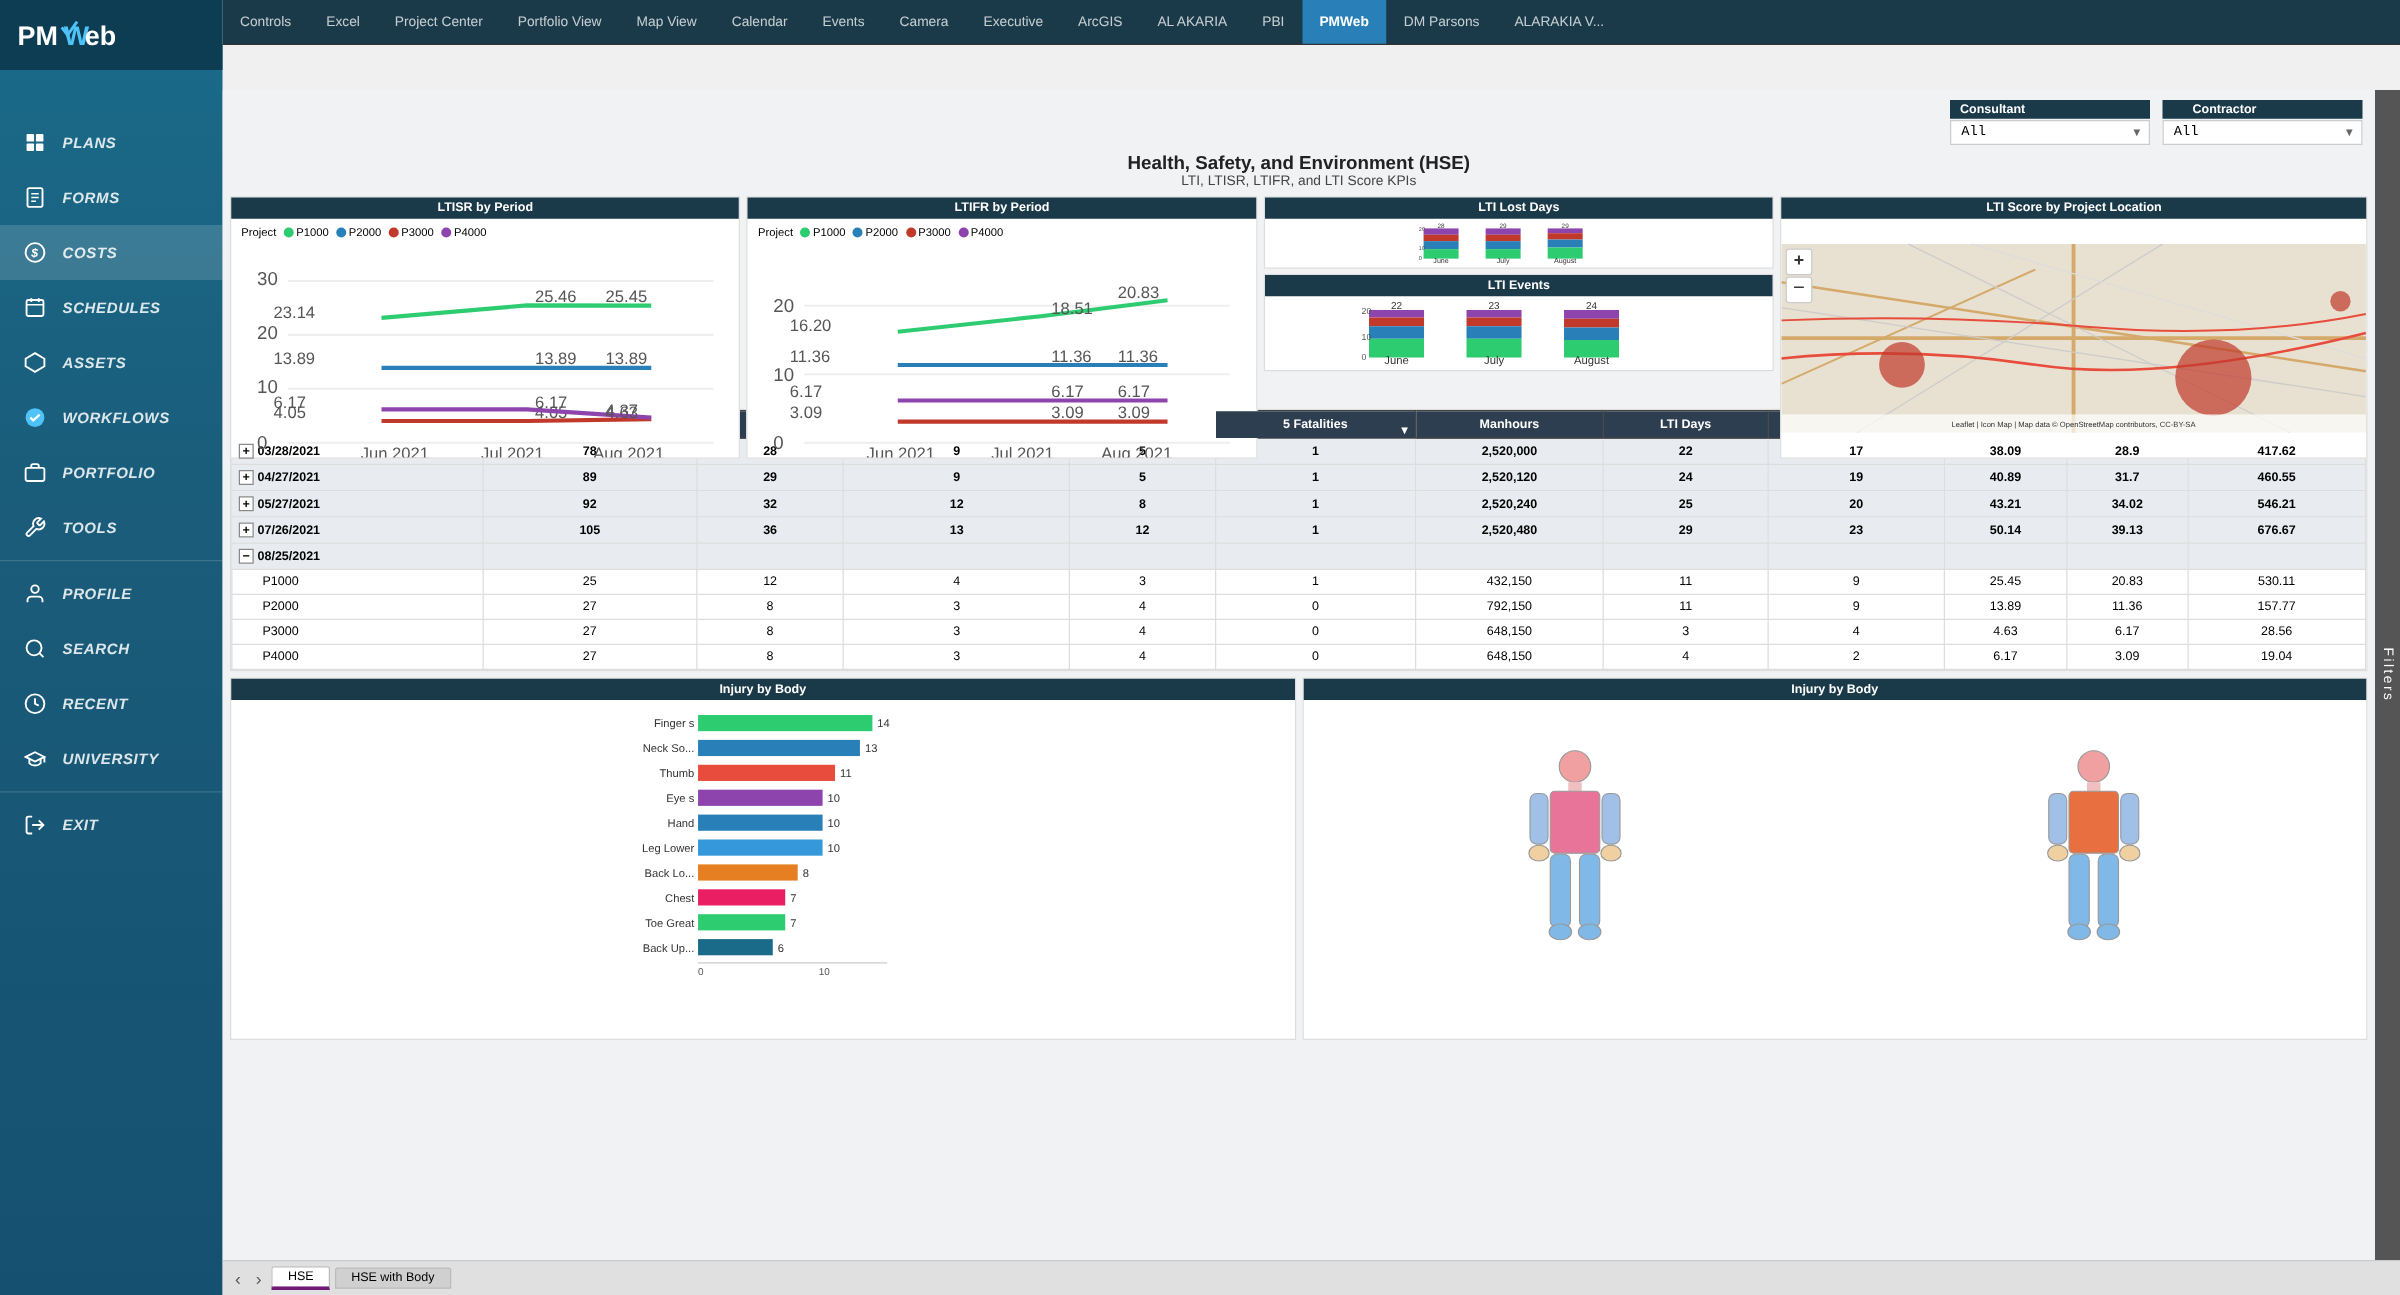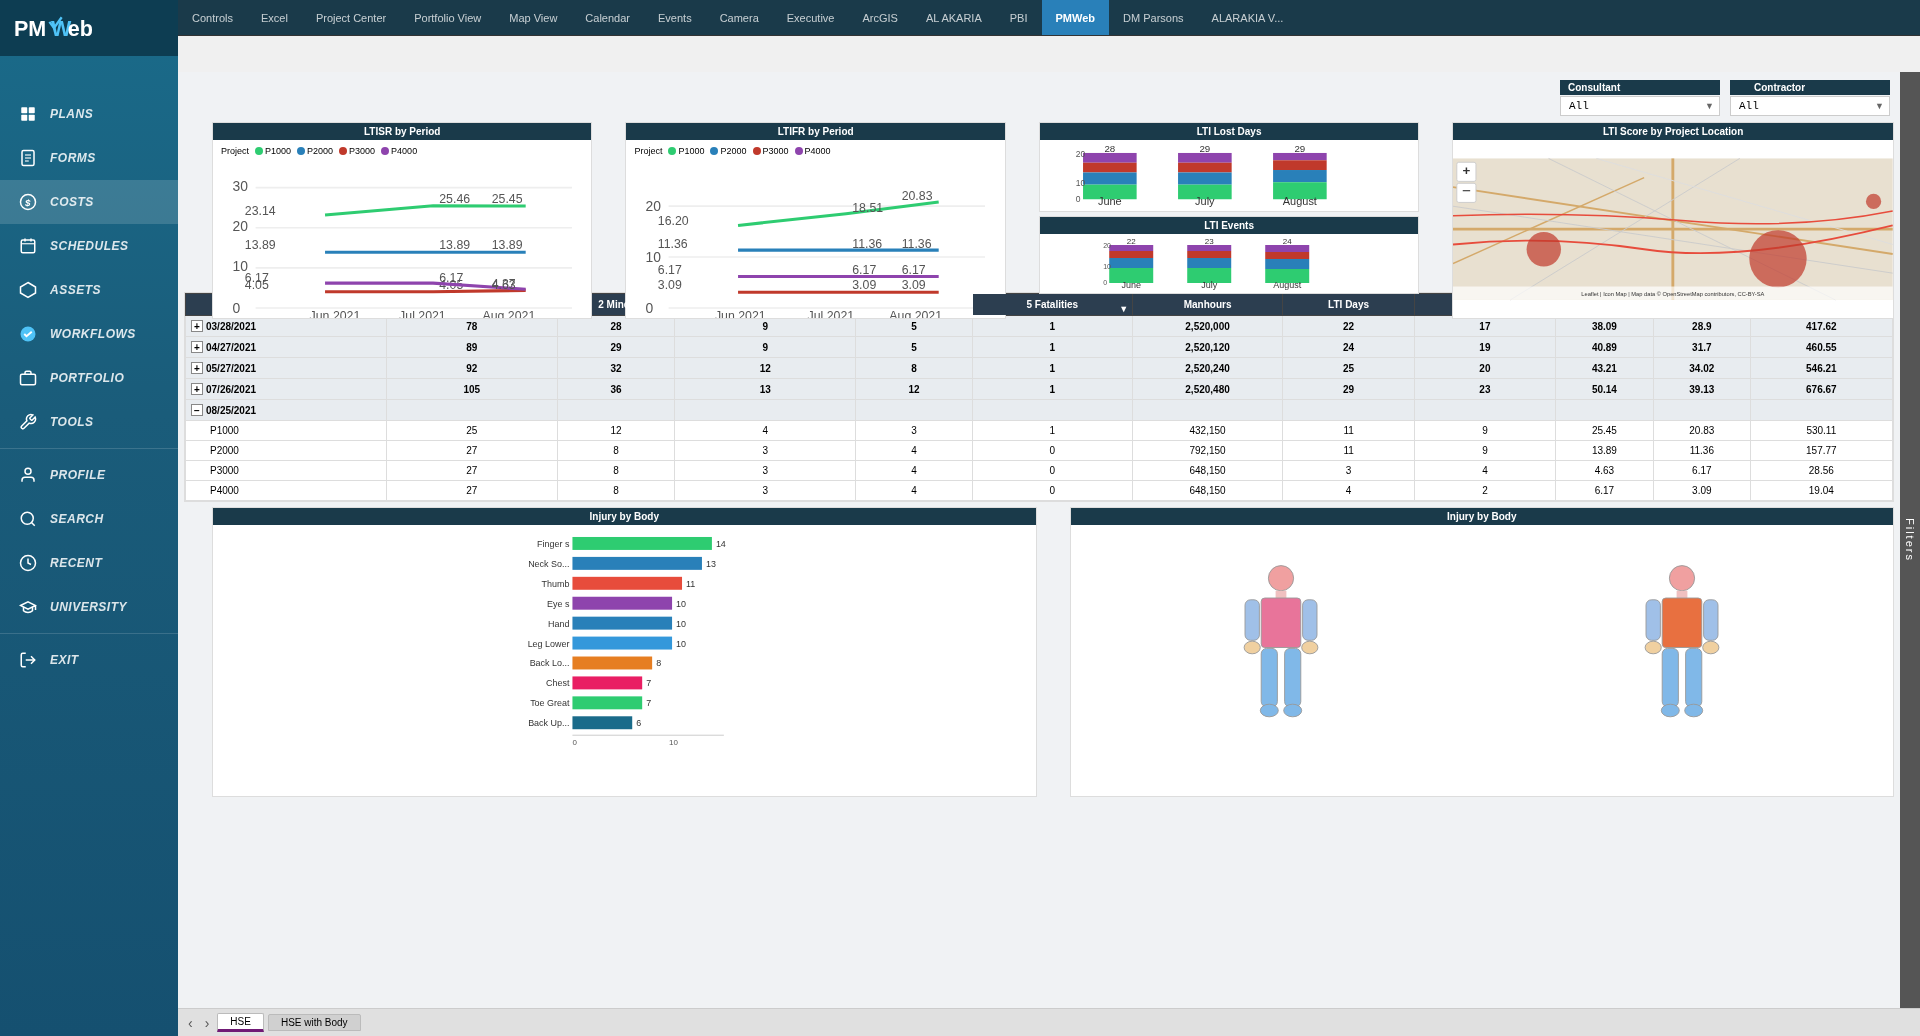--- a/index.html
+++ b/index.html
@@ -43,21 +43,21 @@
       font-family: Liberation Mono, monospace;
     }
     .filter-wrapper { position: relative; }
     .filter-wrapper::after {
       content: '▼'; position: absolute; right: 6px; top: 50%; transform: translateY(-50%);
       font-size: 9px; pointer-events: none; color: #666;
     }
 
     .chart-box {
       background: white; border: 1px solid #ddd;
-      display: flex; flex-direction: column; margin-left: 28px;
+      display: flex; flex-direction: column;
     }
     .chart-title {
       background: #1a3a4a; color: white; text-align: center;
       font-size: 10px; font-weight: bold; padding: 3px 4px;
     }
     .chart-content { flex: 1; padding: 4px; position: relative; overflow: hidden; }
 
     
     .table-section {
       background: white; border: 1px solid #ddd;
@@ -347,20 +347,24 @@
             <div style="background:#1a3a4a;color:white;font-size:10px;font-weight:bold;padding:2px 24px;">Contractor</div>
             <div class="filter-wrapper">
               <select class="filter-select">
                 <option>All</option>
               </select>
             </div>
           </div>
         </div>
       </div>
 
+      <div class="header-area">
+        <h2>Health, Safety, and Environment (HSE)</h2>
+        <p>LTI, LTISR, LTIFR, and LTI Score KPIs</p>
+      </div>
 
       <div class="top-charts">
 
         <div class="chart-box">
           <div class="chart-title">LTISR by Period</div>
           <div class="chart-content">
             <div class="legend">
               <span style="font-size:9px;">Project</span>
               <span class="legend-item"><span class="legend-dot" style="background:#2ecc71;"></span>P1000</span>
               <span class="legend-item"><span class="legend-dot" style="background:#2980b9;"></span>P2000</span>
@@ -445,21 +449,21 @@
               <polyline points="70,71.6 140,71.6 200,71.6" fill="none" stroke="#8e44ad" stroke-width="2"></polyline>
               <text x="18" y="70" class="tick-label" font-size="7">6.17</text>
               <text x="144" y="70" class="tick-label" font-size="7">6.17</text>
               <text x="176" y="70" class="tick-label" font-size="7">6.17</text>
             </svg>
           </div>
         </div>
 
         <div style="display:flex;flex-direction:column;gap:4px;">
 
-          <div class="chart-box" style="height:90px;">
+          <div class="chart-box" style="height:58px;">
             <div class="chart-title">LTI Lost Days</div>
             <div class="chart-content" style="padding:2px 4px;">
               <svg viewBox="0 0 280 55" width="100%" height="100%">
 
                 <text x="42" y="8" font-size="8" fill="#333" text-anchor="middle">28</text>
                 <rect x="20" y="9" width="44" height="8" fill="#8e44ad"></rect>
                 <rect x="20" y="17" width="44" height="8" fill="#c0392b"></rect>
                 <rect x="20" y="25" width="44" height="10" fill="#2980b9"></rect>
                 <rect x="20" y="35" width="44" height="12" fill="#2ecc71"></rect>
                 <text x="42" y="52" font-size="9" fill="#333" text-anchor="middle">June</text>

